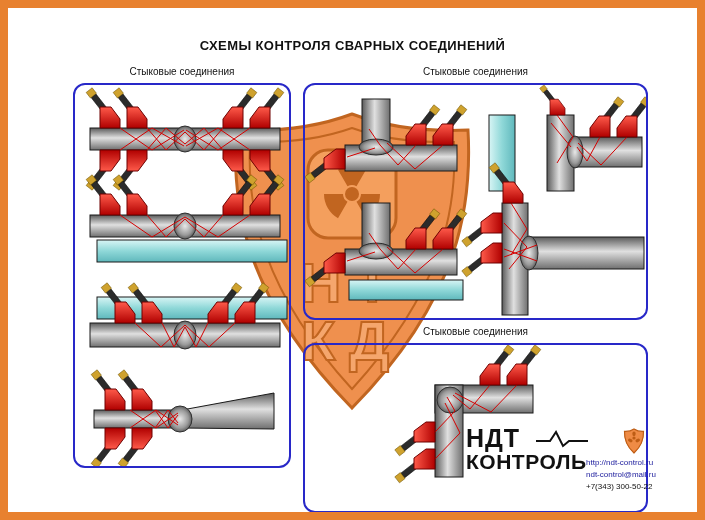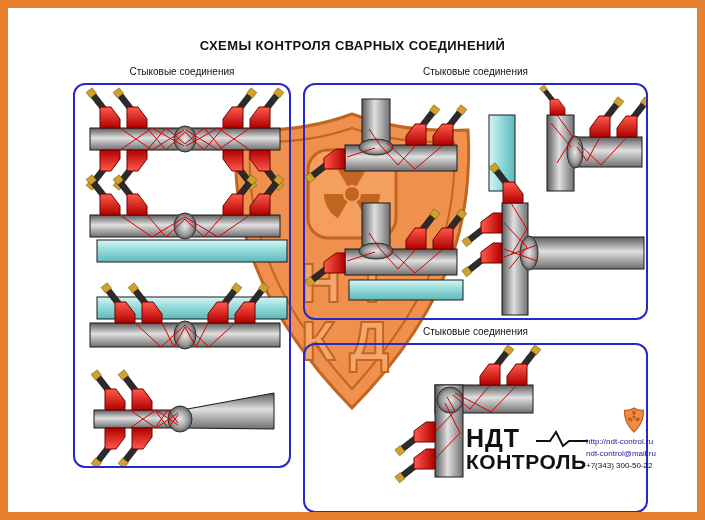--- a/index.html
+++ b/index.html
@@ -38,21 +38,21 @@
   .beam{fill:none; stroke:var(--beam-red); stroke-width:1;}
   .plate{stroke:#1a1a1a; stroke-width:1;}
   .weld{stroke:#2e2e2e; stroke-width:1;}
   .brand-block{
     position:absolute; left:458px; top:418px; z-index:6; color:#111;
   }
   .brand-line1{display:flex; align-items:center; gap:16px;}
   .brand-top{font-size:25px; font-weight:bold; letter-spacing:1px; line-height:1;}
   .brand-bottom{font-size:21px; font-weight:bold; letter-spacing:.5px; line-height:1; }
   .contacts-block{
-    position:absolute; left:578px; top:399px; width:96px; z-index:6;
+    position:absolute; left:578px; top:420px; width:96px; z-index:6;
   }
   .contacts-icon-row{display:flex; justify-content:center; margin-bottom:3px;}
   .contact-line{font-size:8px; line-height:1.5; color:var(--link-navy); white-space:nowrap;}
   .contact-line.phone{color:#111;}
 </style>
 </head>
 <body>
 
 <svg width="0" height="0" style="position:absolute" aria-hidden="true">
   <defs>

